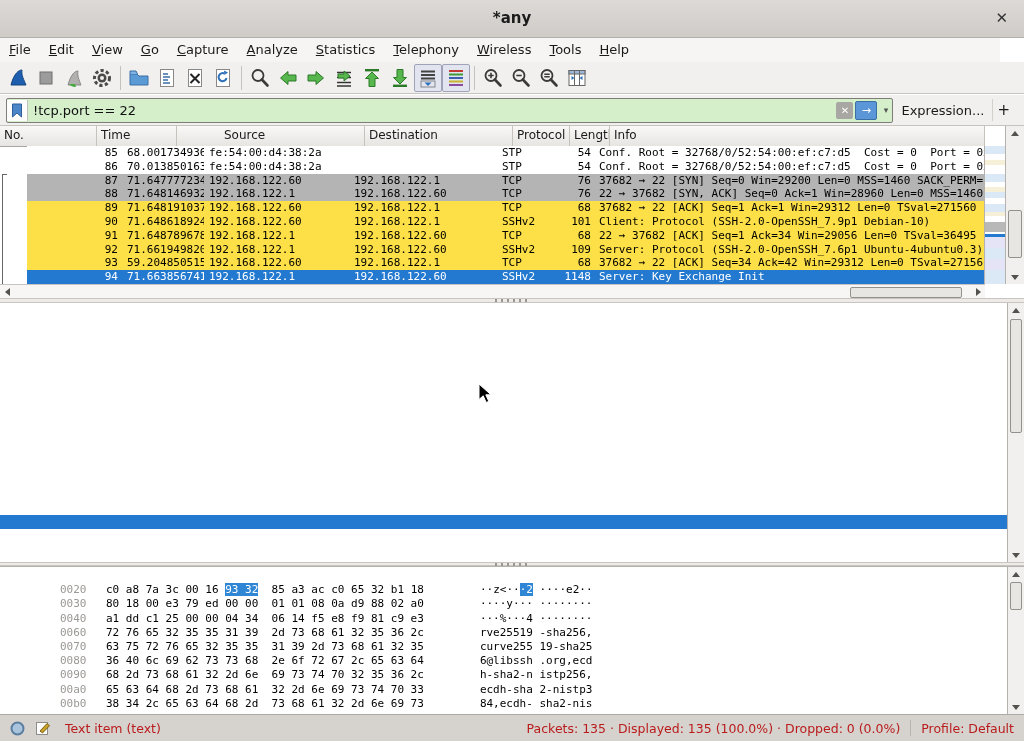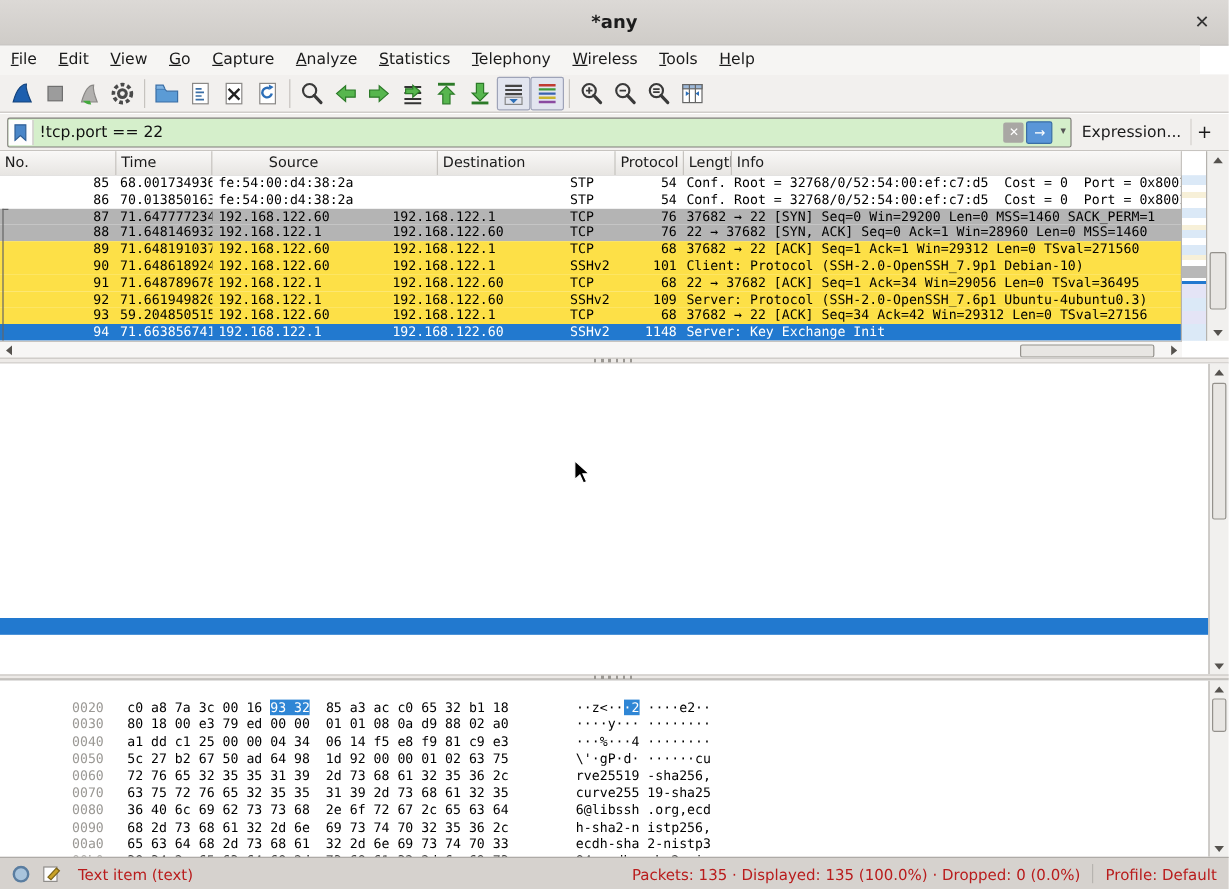--- a/index.html
+++ b/index.html
@@ -1,18 +1,18 @@
 <!DOCTYPE html>
 <html><head>
 <meta charset="utf-8">
 <style>
   html,body{margin:0;padding:0;}
   body{width:1024px;height:741px;position:relative;overflow:hidden;background:#fff;
        font-family:"DejaVu Sans","Liberation Sans",sans-serif;-webkit-font-smoothing:antialiased;}
-  .mono{font-family:"DejaVu Sans Mono","Liberation Mono",monospace;}
+  .mono{font-family:"DejaVu Sans Mono","Liberation Mono",monospace;margin-left:27px;}
 
   
   .titlebar{position:absolute;left:0;top:0;width:1024px;height:37px;
     background:linear-gradient(#dcd9d6,#cfccc8);border-bottom:1px solid #b3b0ac;}
   .titlebar .title{position:absolute;left:0;right:0;top:0;height:37px;line-height:37px;
     text-align:center;font-size:15px;font-weight:600;color:#1c1c1c;}
   .titlebar .close{position:absolute;right:10px;top:0;height:37px;line-height:37px;
     font-size:15px;color:#333;padding:0 6px;cursor:default;}
 
   
@@ -551,23 +551,20 @@
       </div>
 
       <div class="hrow">
         <span class="hoff">0030</span><span class="hbytes"><span>80 18 00 e3 79 ed 00 00  01 01 08 0a d9 88 02 a0</span><span class="hl"></span><span></span></span><span class="hascii"><span>····y··· ········</span><span class="hl"></span><span></span></span>
       </div>
 
       <div class="hrow">
         <span class="hoff">0040</span><span class="hbytes"><span>a1 dd c1 25 00 00 04 34  06 14 f5 e8 f9 81 c9 e3</span><span class="hl"></span><span></span></span><span class="hascii"><span>···%···4 ········</span><span class="hl"></span><span></span></span>
       </div>
 
-      <div class="hrow">
-        <span class="hoff">0050</span><span class="hbytes"><span>5c 27 b2 67 50 ad 64 98  1d 92 00 00 01 02 63 75</span><span class="hl"></span><span></span></span><span class="hascii"><span>\'·gP·d· ······cu</span><span class="hl"></span><span></span></span>
-      </div>
 
       <div class="hrow">
         <span class="hoff">0060</span><span class="hbytes"><span>72 76 65 32 35 35 31 39  2d 73 68 61 32 35 36 2c</span><span class="hl"></span><span></span></span><span class="hascii"><span>rve25519 -sha256,</span><span class="hl"></span><span></span></span>
       </div>
 
       <div class="hrow">
         <span class="hoff">0070</span><span class="hbytes"><span>63 75 72 76 65 32 35 35  31 39 2d 73 68 61 32 35</span><span class="hl"></span><span></span></span><span class="hascii"><span>curve255 19-sha25</span><span class="hl"></span><span></span></span>
       </div>
 
       <div class="hrow">

